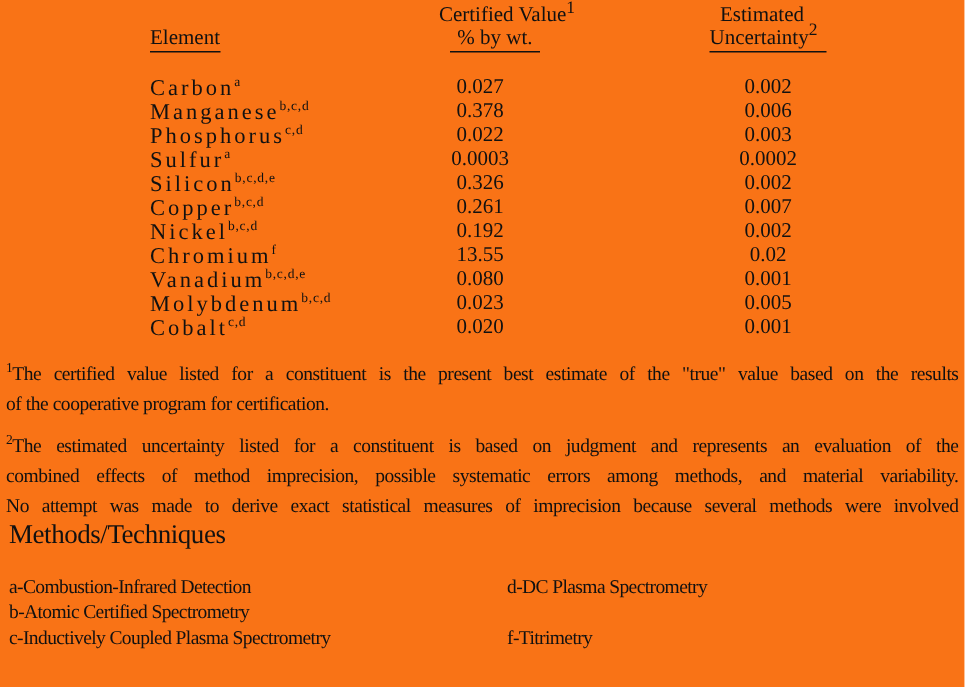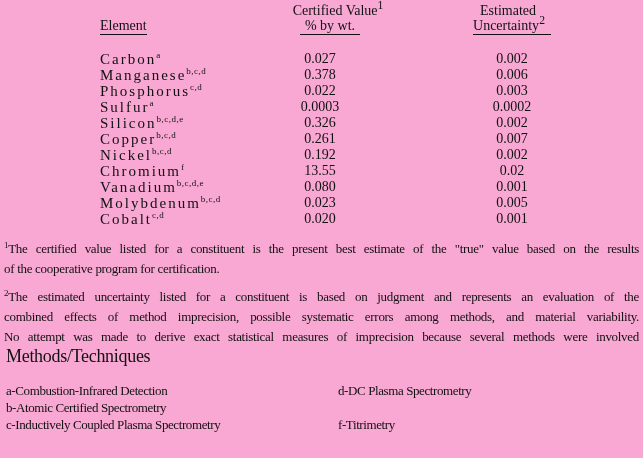--- a/index.html
+++ b/index.html
@@ -1,20 +1,20 @@
 <!DOCTYPE html>
 <html><head>
 <meta charset="utf-8">
 <style>
   html,body { margin:0; padding:0; background:#ffffff; }
   .page {
     position: relative;
     width: 643px;
     height: 458px;
-    background: #f9a8d4;
+    background: #f97316;
     color: #111111;
     font-family: "Liberation Serif", "DejaVu Serif", serif;
     overflow: hidden;
   }
 
   
   .thead-row, .trow { display: flex; padding-left: 100px; }
   .thead-row { line-height: 15px; font-size: 14px; }
   .thead-row.first { margin-top: 3px; }
   .cell-el  { width: 165px; text-align: left; }

